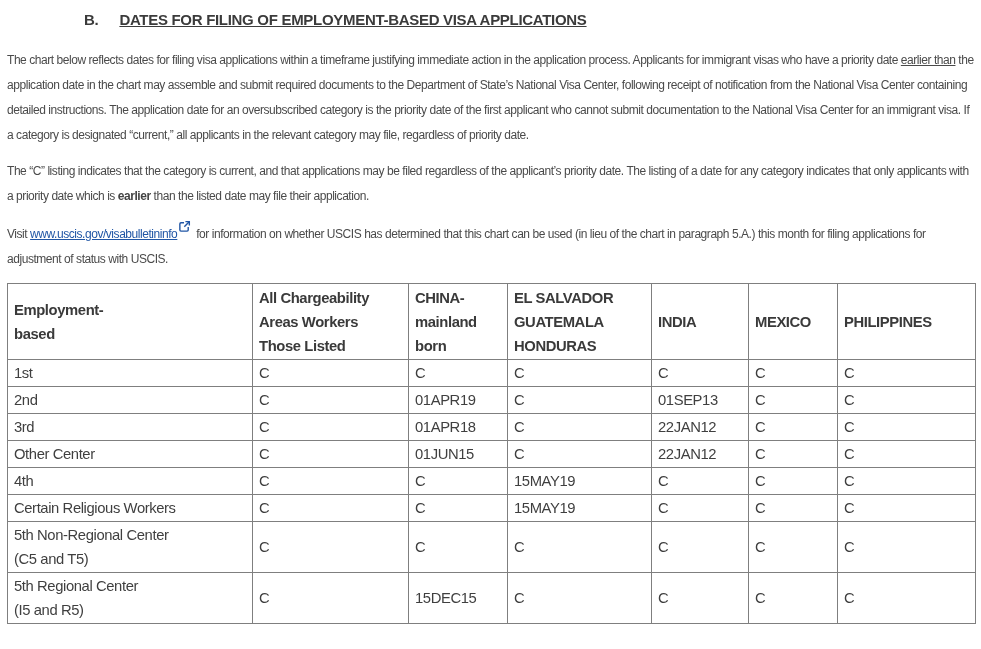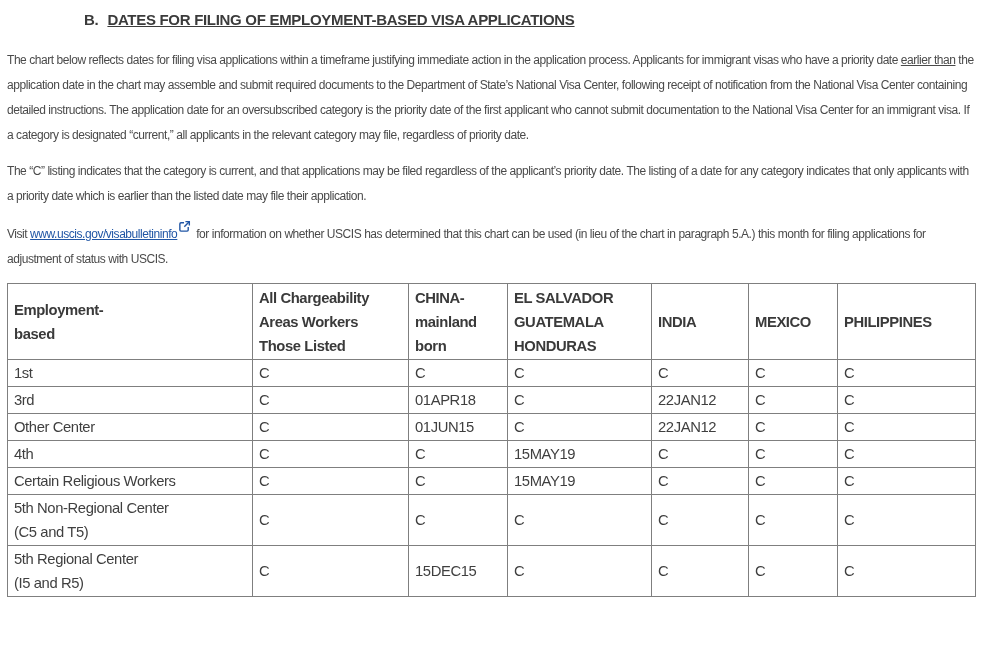--- a/index.html
+++ b/index.html
@@ -12,31 +12,31 @@
   .page { padding: 9px 6px 0 7px; }
 
   .section-heading {
     margin: 2px 0 20px 77px;
     font-size: 15px;
     font-weight: bold;
     color: #3b3b3b;
     letter-spacing: -0.3px;
   }
   .section-heading .prefix { margin-right: 9px; }
-  .section-heading .title { text-decoration: underline; }
+  .section-heading .title { text-decoration: underline; margin-left: 12px; }
 
   p.body-para {
     font-size: 12px;
     line-height: 25px;
     color: #4a4a4a;
     letter-spacing: -0.45px;
     margin: 0 0 11px 0;
   }
   p.body-para .u { text-decoration: underline; }
-  p.body-para b { font-weight: normal; color: #444; }
+  p.body-para b { font-weight: bold; color: #444; }
 
   a.ext-link {
     color: #2156a5;
     text-decoration: underline;
     cursor: pointer;
     margin-top: 43px;
   }
   .ext-icon {
     display: inline-block;
     vertical-align: 5px;
@@ -127,20 +127,29 @@
         <tr>
           <td>1st</td>
           <td>C</td>
           <td>C</td>
           <td>C</td>
           <td>C</td>
           <td>C</td>
           <td>C</td>
         </tr>
         <tr>
+          <td>2nd</td>
+          <td>C</td>
+          <td>01APR19</td>
+          <td>C</td>
+          <td>01SEP13</td>
+          <td>C</td>
+          <td>C</td>
+        </tr>
+        <tr>
           <td>3rd</td>
           <td>C</td>
           <td>01APR18</td>
           <td>C</td>
           <td>22JAN12</td>
           <td>C</td>
           <td>C</td>
         </tr>
         <tr>
           <td>Other Center</td>

